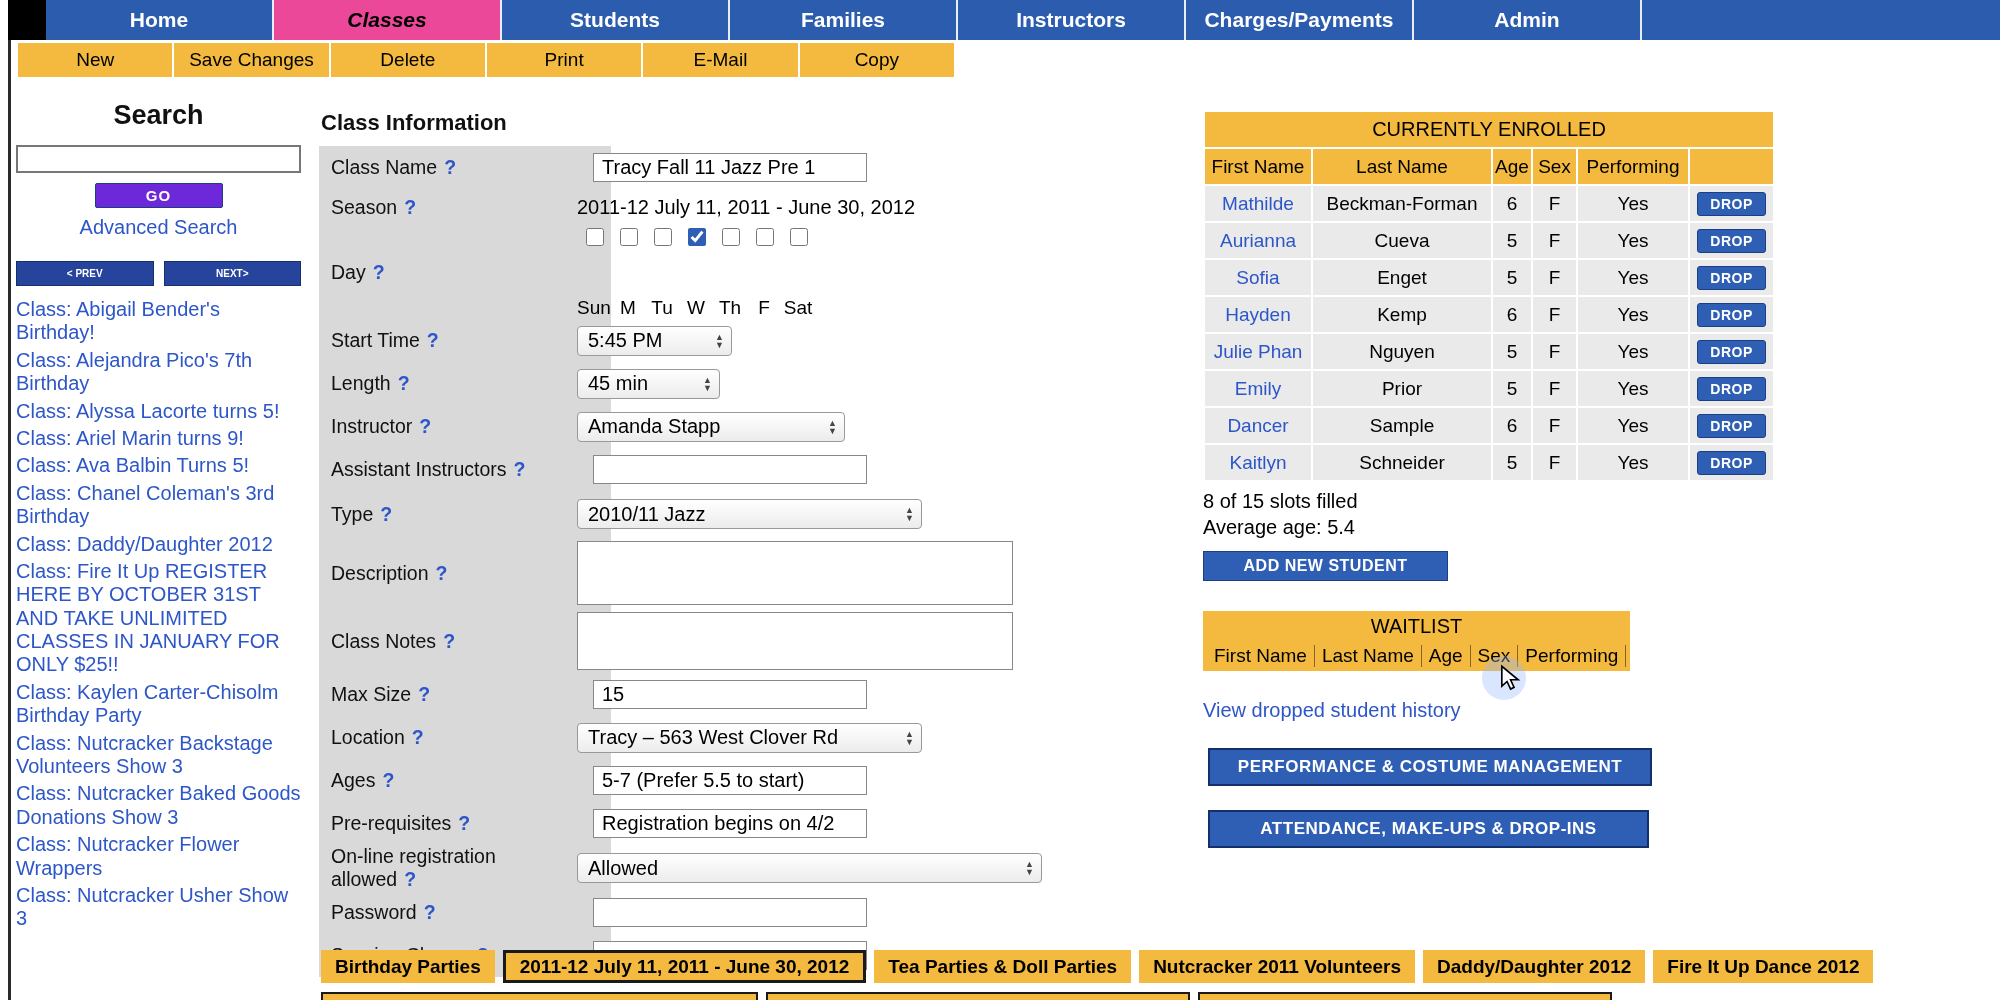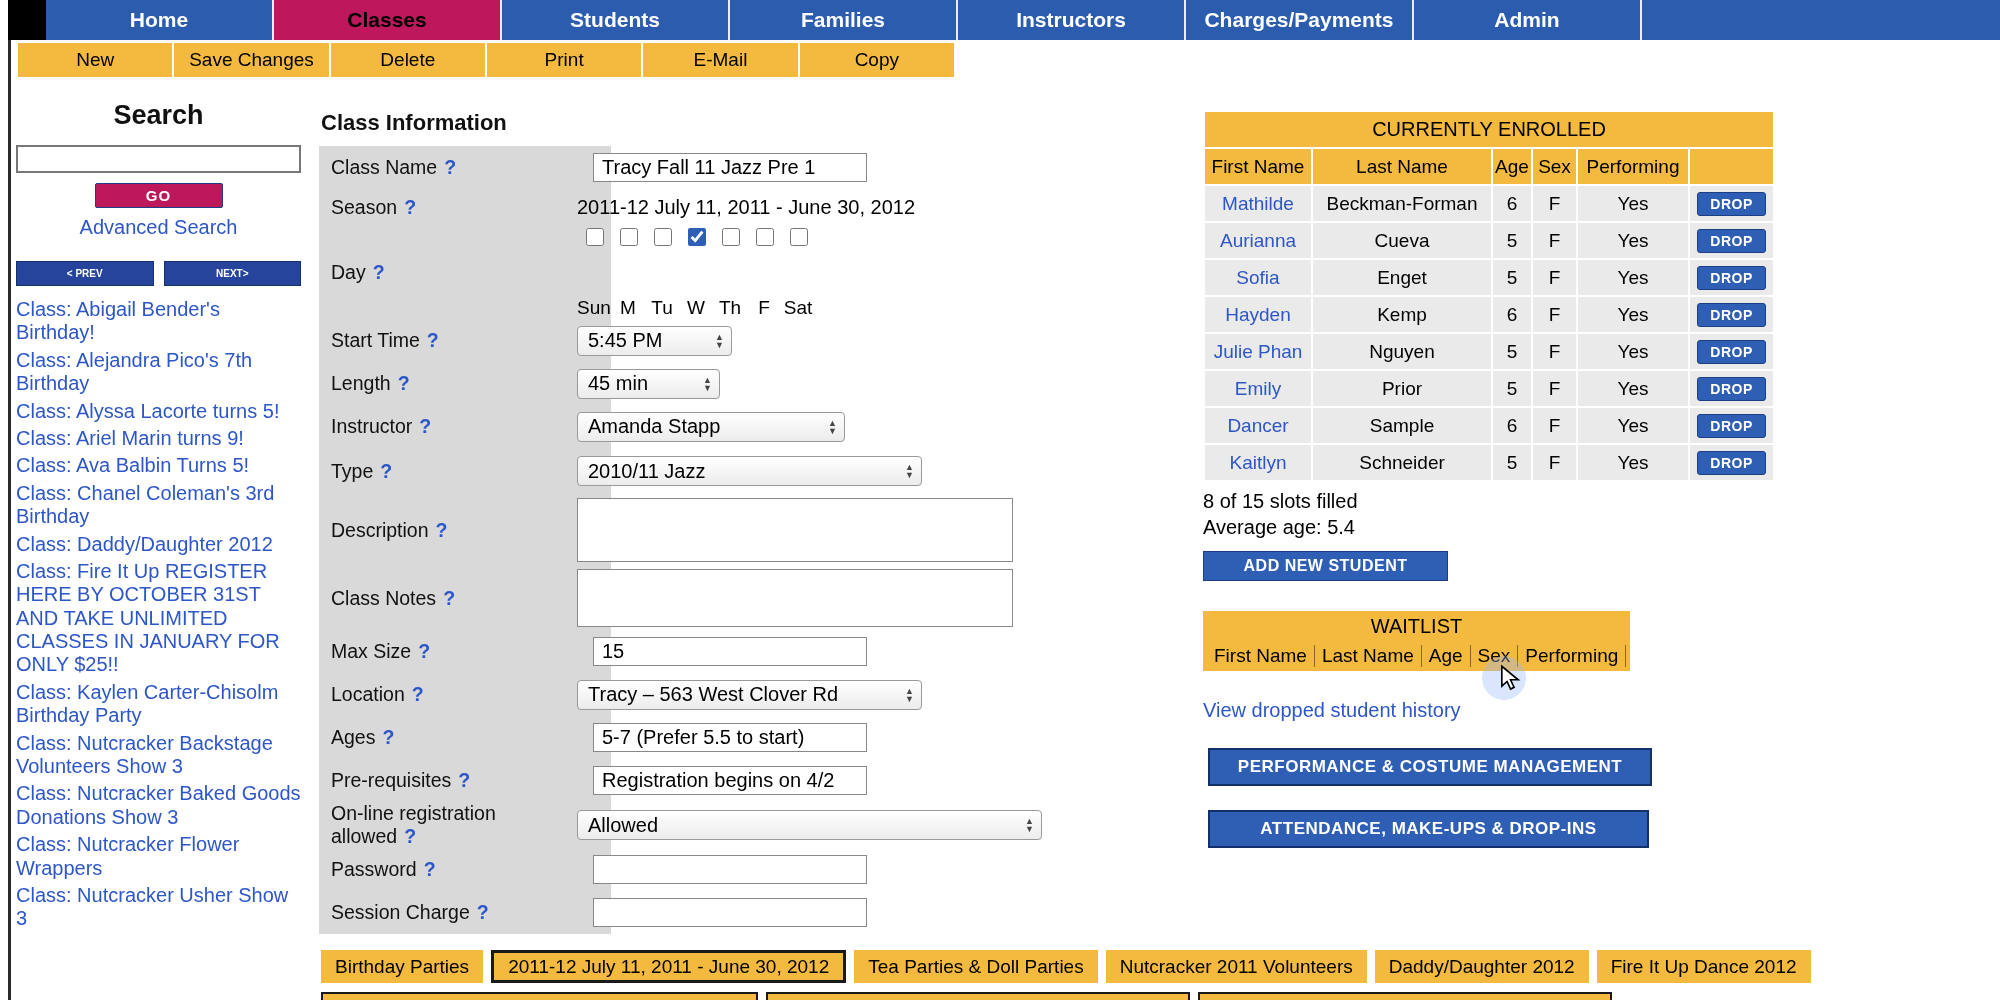--- a/index.html
+++ b/index.html
@@ -5,33 +5,33 @@
   html,body{margin:0;padding:0;width:2000px;height:1000px;background:#fff;
     font-family:"Liberation Sans",sans-serif;overflow:hidden;position:relative;}
   [data-interactable="true"]{cursor:pointer;}
   .left-edge{position:absolute;left:8px;top:0;width:3px;height:1000px;background:#2a2a2a;}
 
   
   .nav{position:absolute;left:8px;top:0;width:1992px;height:40px;background:#2b5cad;display:flex;}
   .nav-lead{width:38px;height:40px;background:#000;}
   .nav-tab{width:228px;height:40px;line-height:40px;text-align:center;color:#fff;
     font-size:21px;font-weight:bold;border-right:2px solid #e8eefb;box-sizing:border-box;}
-  .nav-tab.active{background:#be185d;color:#000;}
+  .nav-tab.active{background:#ec4899;color:#000;font-style:italic;}
 
   
   .toolbar{position:absolute;left:18px;top:43px;width:936px;height:34px;background:#f3ba3f;display:flex;}
   .tb-item{flex:1;text-align:center;line-height:34px;font-size:19px;color:#000;
     border-right:2px solid #fff;box-sizing:border-box;}
   .tb-item:last-child{border-right:none;}
 
   
   .sidebar{position:absolute;left:16px;top:100px;width:285px;}
   .search-title{text-align:center;font-size:27px;font-weight:bold;color:#111;margin-bottom:14px;}
   .search-input{width:100%;box-sizing:border-box;height:28px;border:2px solid #777;font-size:19px;padding:0 6px;background:#fff;}
-  .go-btn{display:block;margin:10px auto 0 auto;width:128px;height:25px;background:#be185d;
+  .go-btn{display:block;margin:10px auto 0 auto;width:128px;height:25px;background:#6d28d9;
     color:#fff;font-weight:bold;font-size:15px;border:1px solid #1c3e85;border-radius:2px;letter-spacing:1px;}
   .advanced{display:block;text-align:center;color:#2d56c8;font-size:20px;margin-top:8px;text-decoration:none;}
   .pager{margin-top:22px;display:flex;gap:10px;}
   .pager-btn{flex:1;height:25px;background:#26449c;color:#fff;font-weight:bold;font-size:10px;border:1px solid #16306e;}
   .results{margin-top:12px;font-size:20px;color:#2d56c8;line-height:1.17;}
   .result-item{margin-bottom:4px;}
 
   
   .form-area{position:absolute;left:319px;top:110px;width:900px;}
   .form-title{font-size:22px;font-weight:bold;color:#111;margin:0 0 10px 2px;}
@@ -90,21 +90,21 @@
     color:#fff;font-weight:bold;font-size:17px;letter-spacing:.5px;display:flex;align-items:center;justify-content:center;}
   .big-btn.second{margin-top:24px;width:437px;}
 
   
   .cursor-glow{position:absolute;left:1482px;top:656px;width:44px;height:44px;border-radius:50%;
     background:rgba(150,180,255,0.35);}
   .cursor{position:absolute;left:1496px;top:664px;}
 
   
   .bottom-tabs{position:absolute;left:321px;top:950px;display:flex;gap:8px;}
-  .b-tab{height:33px;line-height:33px;background:#f3ba3f;color:#000;font-size:19px;font-weight:normal;
+  .b-tab{height:33px;line-height:33px;background:#f3ba3f;color:#000;font-size:19px;font-weight:bold;
     padding:0 14px;white-space:nowrap;box-sizing:border-box;}
   .b-tab.active{border:3px solid #1a1a1a;line-height:27px;}
   .sliver{position:absolute;top:992px;height:22px;background:#f3ba3f;border:2px solid #1a1a1a;box-sizing:border-box;}
   .sliver.s1{left:321px;width:437px;}
   .sliver.s2{left:766px;width:424px;}
   .sliver.s3{left:1198px;width:414px;}
 </style>
 </head>
 <body>
 
@@ -257,20 +257,28 @@
         <div class="dd dd-instructor" data-interactable="true">
           <span data-interactable="false">Amanda Stapp</span>
           <span class="stepper" data-interactable="false">
               <span>▲</span>
               <span>▼</span>
             </span>
         </div>
       </div>
     </div>
 
+    <div class="frow">
+      <div class="flabel" data-interactable="false">
+        <span data-interactable="false">Assistant Instructors</span><span class="help" data-interactable="true">?</span>
+      </div>
+      <div class="ffield">
+          <input class="text-input" data-interactable="true" value="" style="">
+        </div>
+    </div>
 
     <div class="frow type">
       <div class="flabel" data-interactable="false">
         <span data-interactable="false">Type</span><span class="help" data-interactable="true">?</span>
       </div>
       <div class="ffield">
         <div class="dd dd-type" data-interactable="true">
           <span data-interactable="false">2010/11 Jazz</span>
           <span class="stepper" data-interactable="false">
               <span>▲</span>

